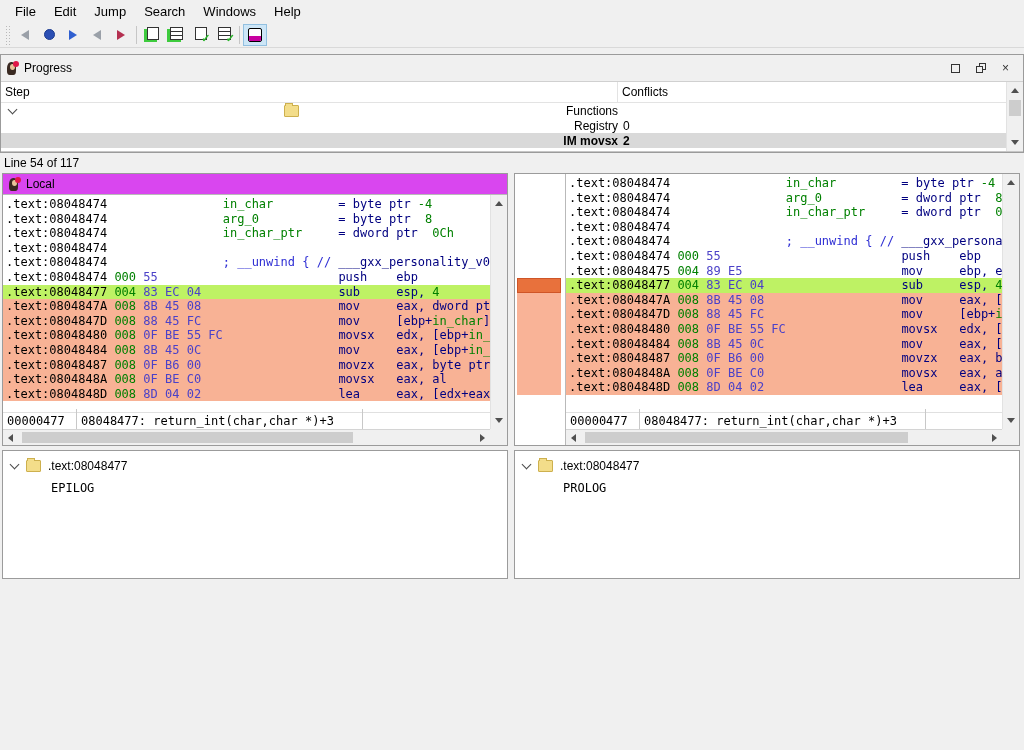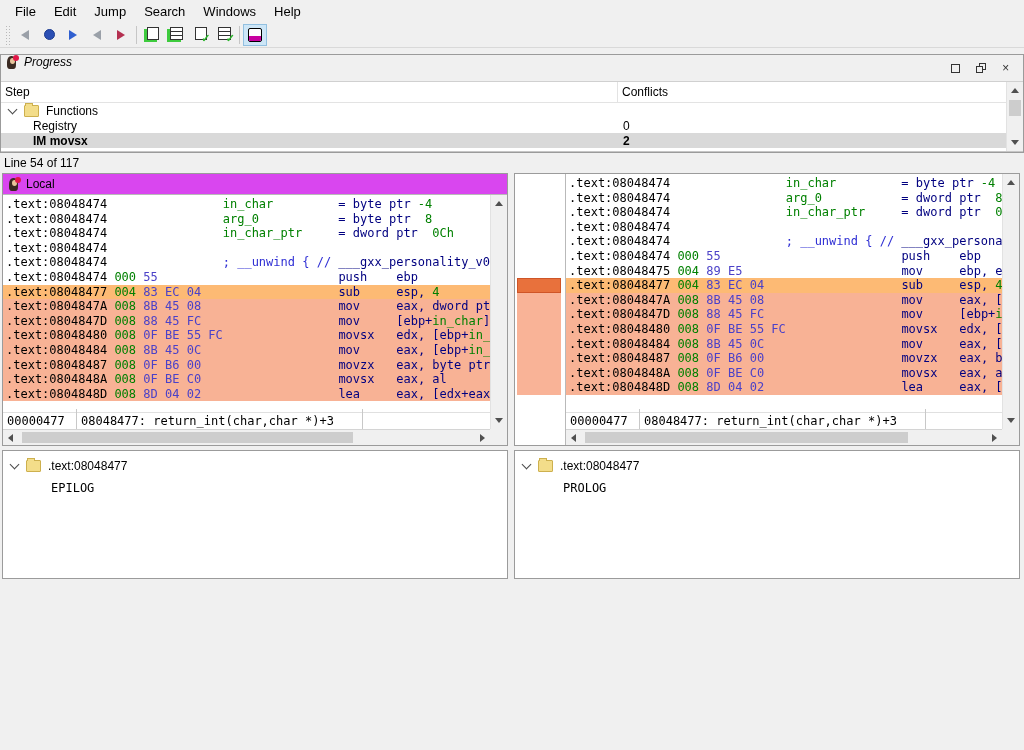--- a/index.html
+++ b/index.html
@@ -32,36 +32,36 @@
   .stack-ic { position:relative; width:14px; height:15px; }
   .stack-ic .back { position:absolute; left:-2px; top:2px; width:14px; height:13px; background:#3ecb3e; }
   .stack-ic .bars { position:absolute; left:1px; top:0; width:13px; height:13px; background:#fff; border:1px solid #333;
      background-image:linear-gradient(#333 1px, transparent 1px); background-size:100% 4px; background-position:0 3px; }
   .check { position:absolute; right:-4px; bottom:-3px; color:#2db52d; font-size:11px; font-weight:bold; }
   .win-ic { width:14px; height:14px; border:1px solid #000; border-radius:2px; background:#fff; position:relative; overflow:hidden; }
   .win-ic .band { position:absolute; left:0; right:0; bottom:0; height:5px; background:#c800a0; }
 
   
   .progress-win { margin:6px 0 0 0; border:1px solid #9b9b9b; background:#f0f0f0; }
-  .pw-title { height:26px; display:flex; padding:0 4px;font-style:italic; }
+  .pw-title { height:26px; display:flex; align-items:center; padding:0 4px; }
   .pw-title .t { font-size:12px; margin-left:5px; flex:1; }
   .winbtns { display:flex; align-items:center; gap:14px; margin-right:8px; }
   .wb { width:11px; height:11px; display:flex; align-items:center; justify-content:center; color:#333; font-size:12px; }
   .wb .sq { width:9px; height:9px; border:1px solid #333; }
   .wb .restore { position:relative; width:10px; height:10px; }
   .wb .restore .r1 { position:absolute; right:0; top:0; width:7px; height:7px; border:1px solid #333; }
   .wb .restore .r2 { position:absolute; left:0; bottom:0; width:7px; height:7px; border:1px solid #333; background:#f0f0f0; }
   .pw-body { background:#fff; border-top:1px solid #d0d0d0; border-bottom:1px solid #c6c6c6; position:relative; }
   .tree-header { display:flex; height:21px; border-bottom:1px solid #e3e3e3; font-size:12px; color:#000; }
   .th-cell { padding:3px 4px; }
   .th-step { width:617px; border-right:1px solid #e3e3e3; }
   .tree-rows { height:48px; }
   .trow { display:flex; align-items:center; height:15px; font-size:12px; }
   .trow.selected { background:#d9d9d9; font-weight:bold; }
-  .trow .stepcell { width:617px; display:flex; align-items:center; height:100%; }
+  .trow .stepcell { width:617px; display:flex; align-items:center; height:100%;justify-content:space-between; }
   .trow .confcell { padding-left:5px; }
   .chev { width:7px; height:7px; border-right:1.5px solid #4a4a4a; border-bottom:1.5px solid #4a4a4a;
     transform:rotate(45deg); margin:0 8px 3px 8px; }
   .folder { width:15px; height:12px; background:#f3dd8a; border:1px solid #cdb04e; border-radius:1px; position:relative; margin-right:7px; }
   .folder:before { content:""; position:absolute; top:-3px; left:0; width:6px; height:2px; background:#f3dd8a; border:1px solid #cdb04e; border-bottom:none; }
   .indent48 { width:32px; }
   .vscroll { position:absolute; right:0; top:0; bottom:0; width:17px; background:#f0f0f0; border-left:1px solid #e2e2e2; }
   .vscroll .thumb { position:absolute; left:2px; right:2px; background:#cdcdcd; }
   .tri { width:0; height:0; position:absolute; left:4px; }
   .tri.up   { border-left:4px solid transparent; border-right:4px solid transparent; border-bottom:5px solid #505050; top:6px; }
@@ -76,21 +76,21 @@
   .pane-header { height:21px; background:#d946ef; border-bottom:1px solid #b9b9b9; display:flex; align-items:center; padding:0 4px; font-size:12px; }
   .pane-header .t { margin-left:5px; }
   .pane-content { position:relative; flex:1; display:flex; }
   .gutter { width:51px; background:#fff; border-right:1px solid #b9b9b9; position:relative; }
   .gutter .gmark-dark  { position:absolute; left:2px; right:4px; background:#e8713c; border:1px solid #cf5527; }
   .gutter .gmark-light { position:absolute; left:2px; right:4px; background:#f9b397; }
   .listing-wrap { flex:1; position:relative; overflow:hidden; }
   .listing { position:absolute; left:0; top:2px; right:17px; bottom:33px; overflow:hidden;
     font-family:"DejaVu Sans Mono", monospace; font-size:12px; }
   .dline { height:14.6px; line-height:14.6px; white-space:pre; padding-left:3px; }
-  .dline.hl-dark  { background:#fdba74; }
+  .dline.hl-dark  { background:#bef264; }
   .dline.hl-light { background:#f8b295; }
   .seg-a { color:#000; }
   .seg-t { color:#000; }
   .seg-o { color:#008000; }
   .seg-b { color:#4b41c8; }
   .seg-n { color:#000080; }
   .seg-g { color:#008000; }
   .seg-c { color:#2e2ed4; }
   .pane-status { position:absolute; left:0; right:17px; bottom:16px; height:17px; display:flex; align-items:center;
     font-family:"DejaVu Sans Mono", monospace; font-size:12px; background:#fff; border-top:1px solid #e0e0e0; }

